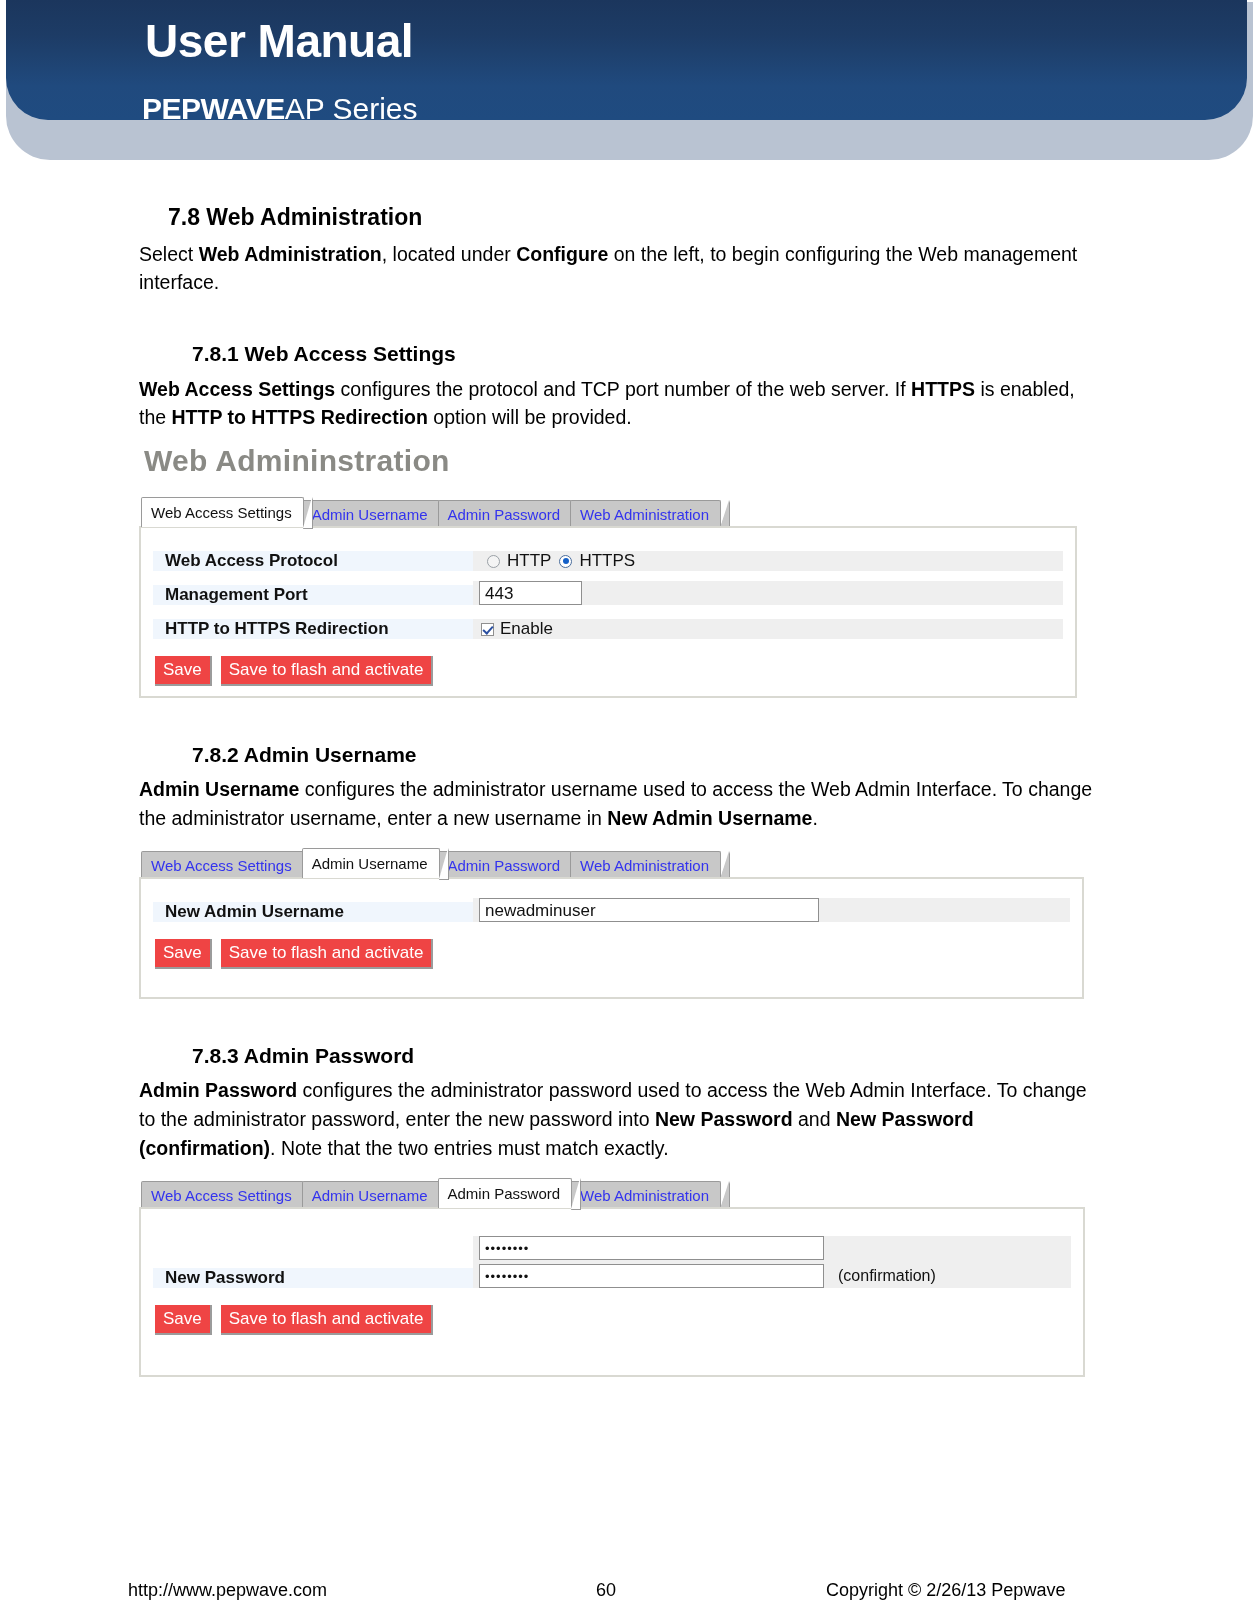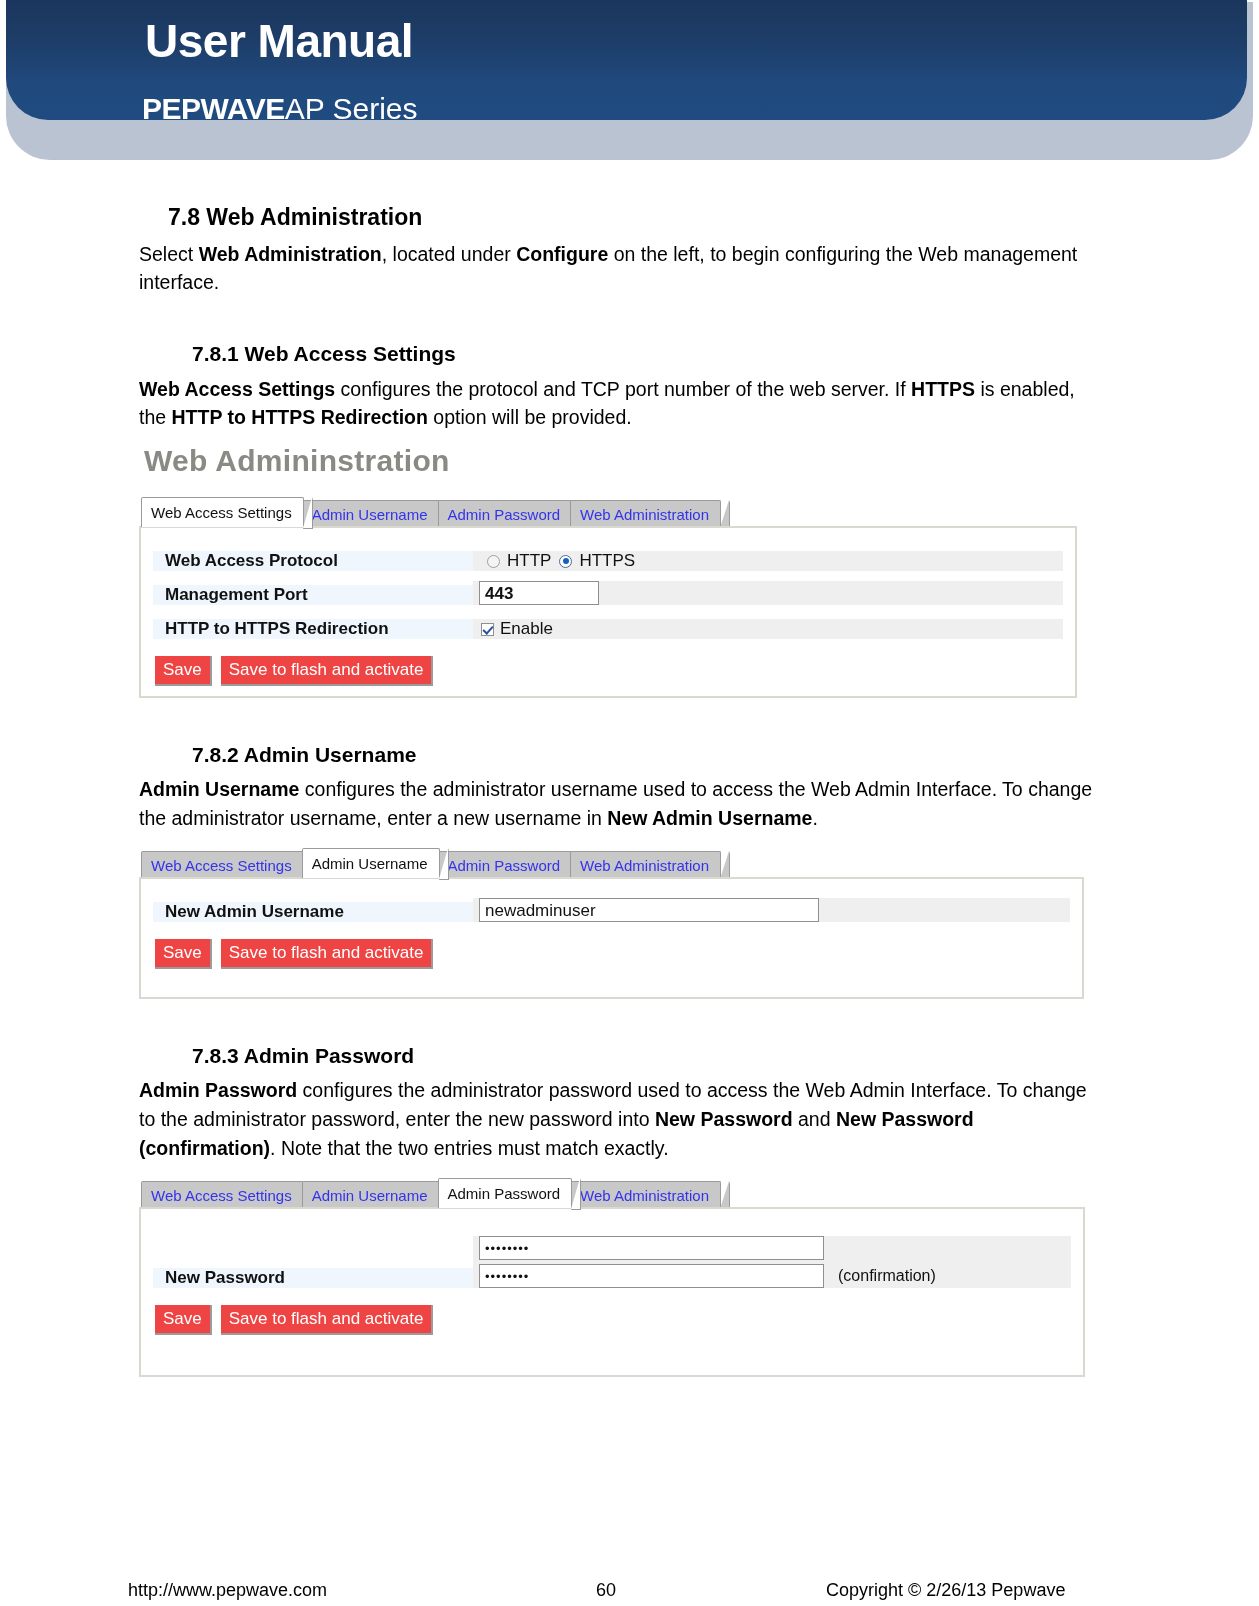--- a/index.html
+++ b/index.html
@@ -241,21 +241,21 @@
   .textbox {
     background: #ffffff;
     border: 1px solid #8f8f8f;
     height: 24px;
     line-height: 24px;
     font-size: 17px;
     color: #111;
     padding: 0 5px;
     box-sizing: border-box;
   }
-  .textbox.port { width: 120px; font-weight: bold; }
+  .textbox.port { width: 103px; }
   .textbox.username { width: 340px; }
   .textbox.password { width: 345px; font-size: 13px; letter-spacing: 1px; }
 
   .check-item { display: flex; align-items: center; gap: 6px; padding-left: 2px; }
   .checkbox {
     width: 13px; height: 13px; border: 1px solid #8f8f8f;
     background: #ffffff; box-sizing: border-box; position: relative;
   }
   .checkbox.checked::after {
     content: "";

